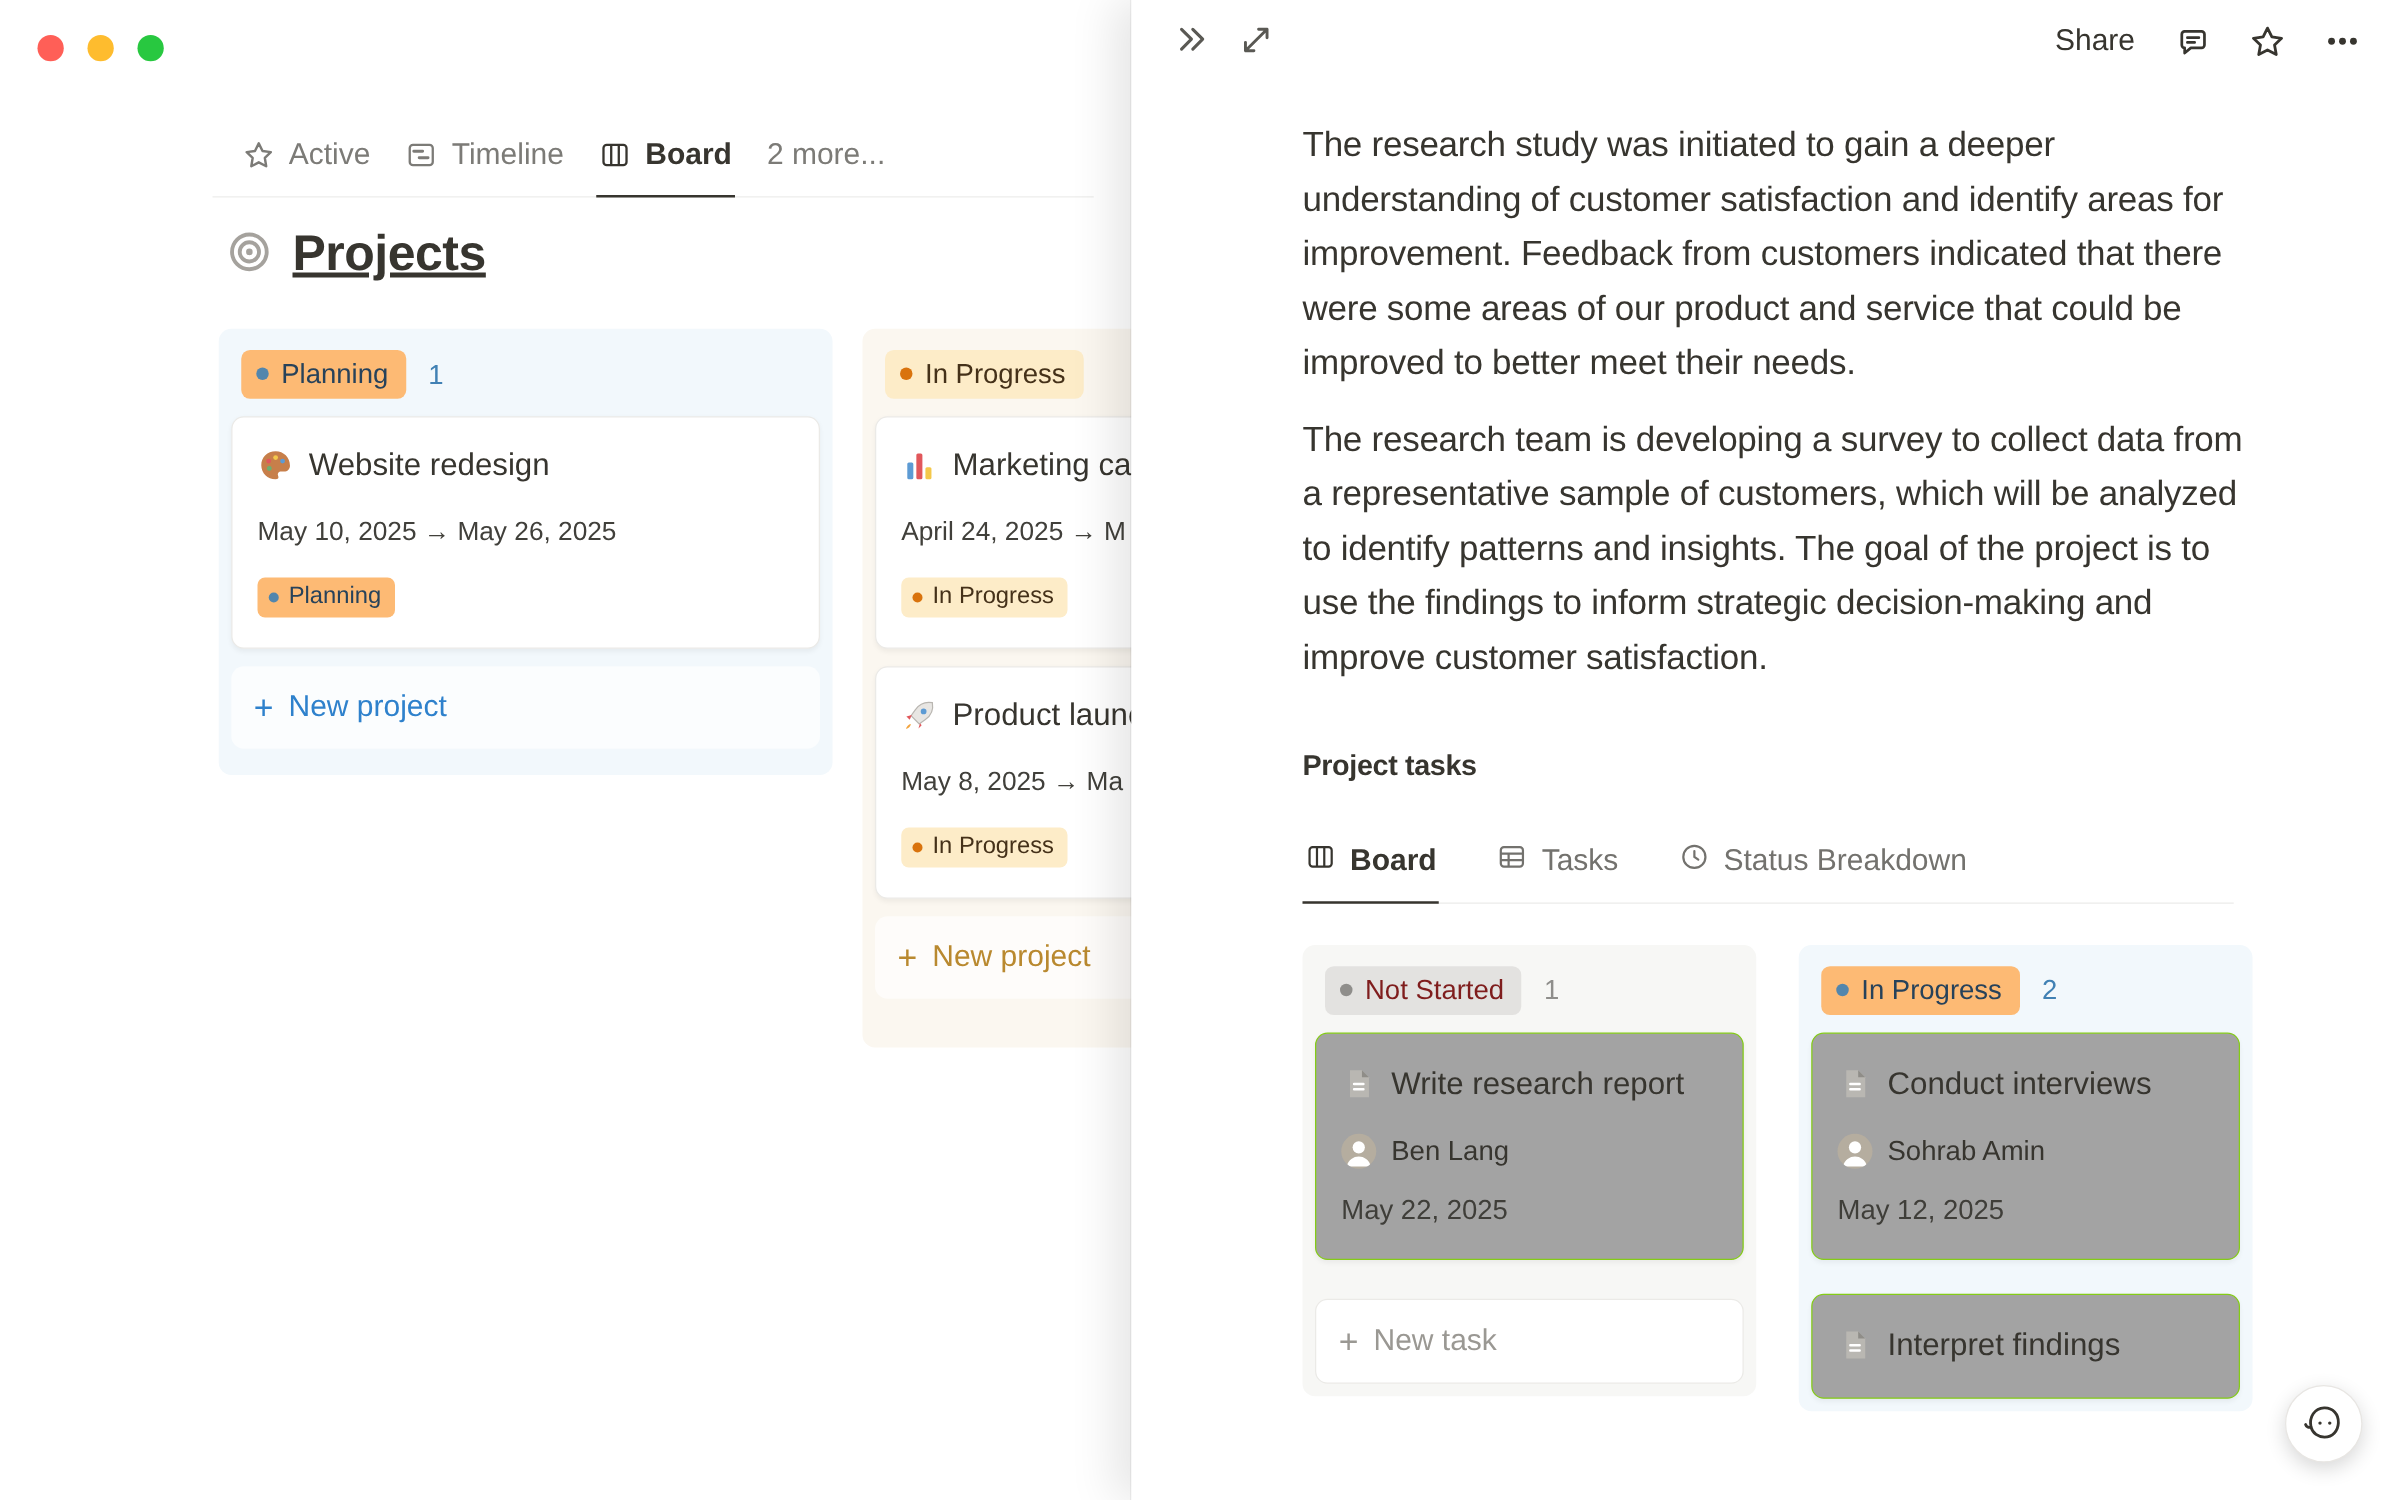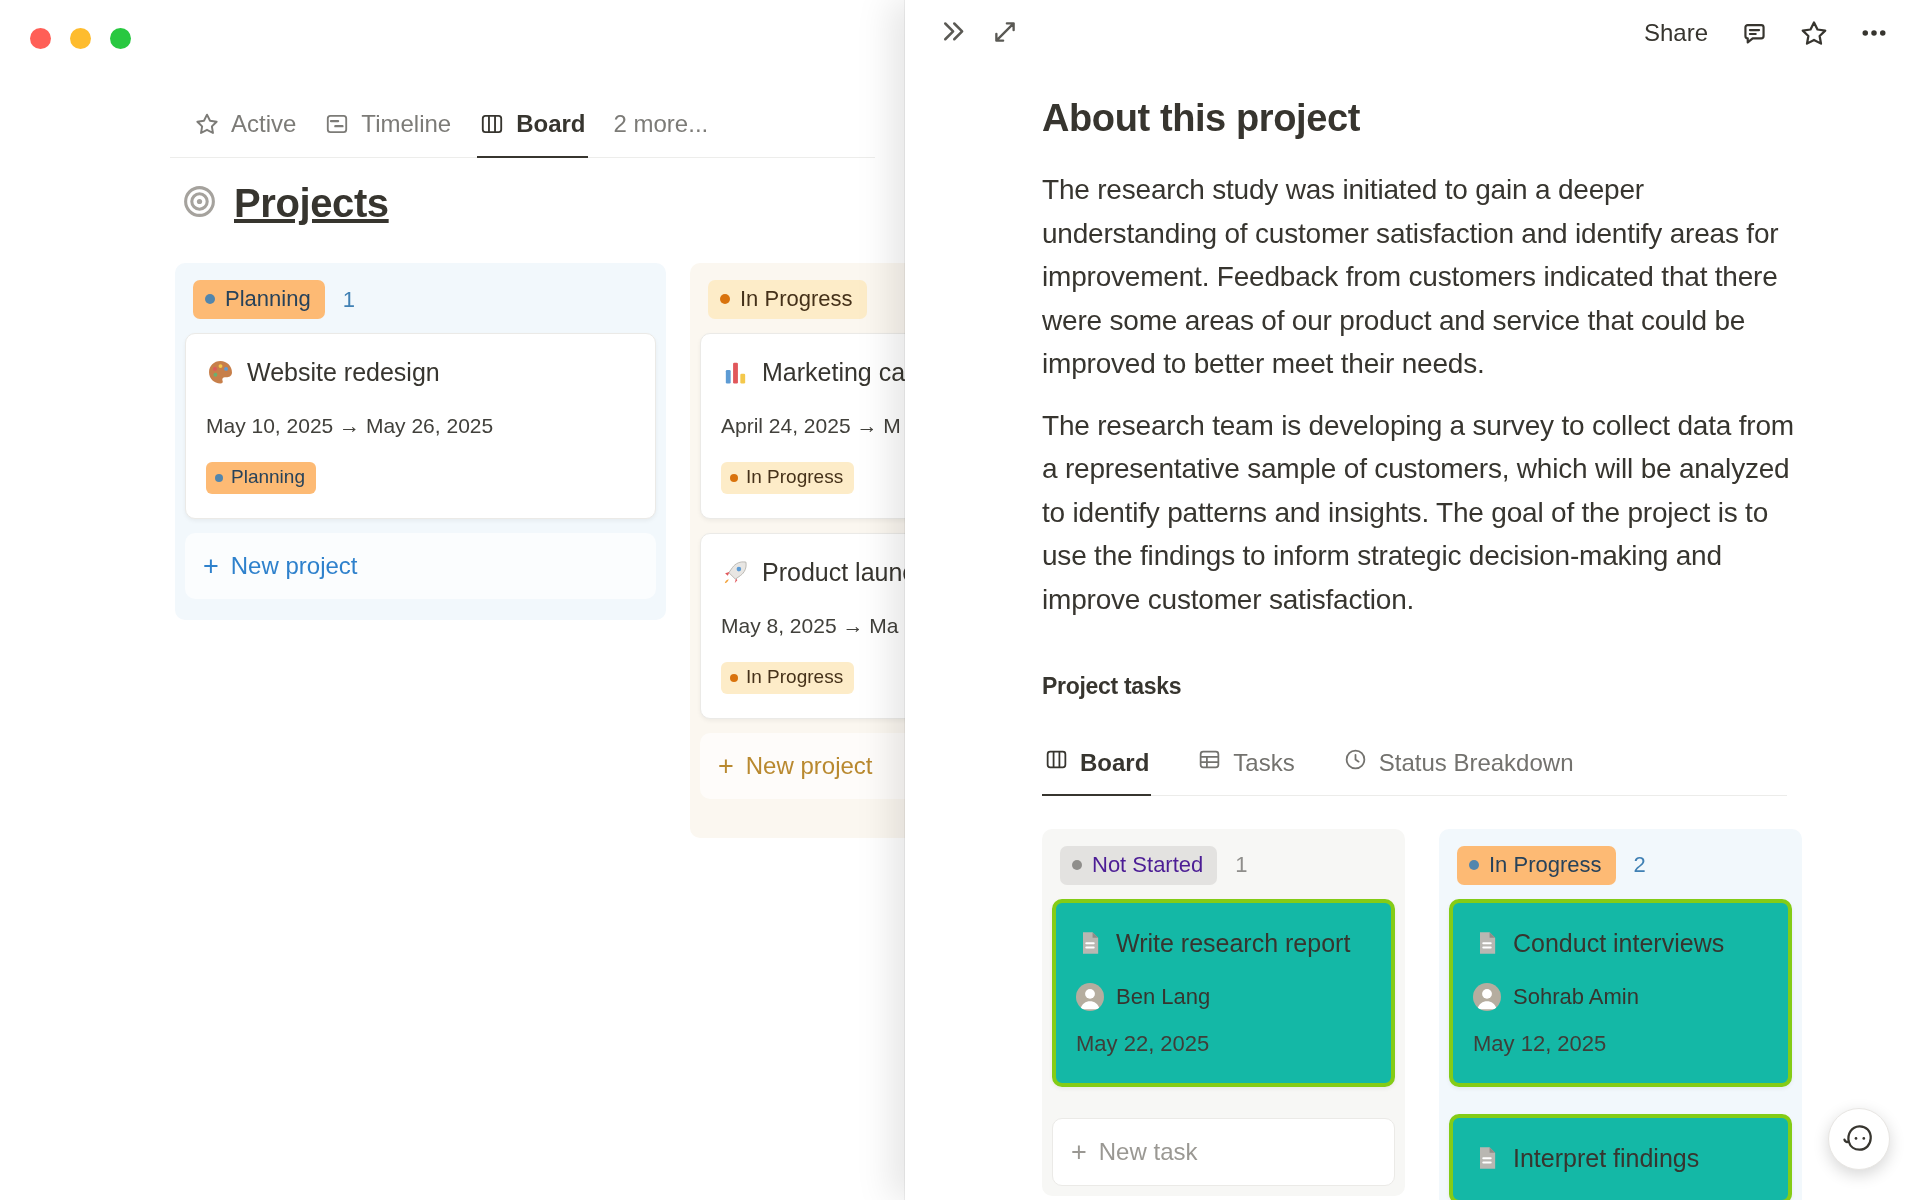--- a/index.html
+++ b/index.html
@@ -35,21 +35,21 @@
   .bcol { border-radius:10px; padding:10px; }
   .colbg-blue { background:#f2f8fc; }
   .colbg-cream { background:#fbf7f0; }
   .colbg-gray { background:#f7f7f5; }
   .col-head { display:flex; align-items:center; gap:18px; padding:7px 8px 14px 8px; }
   .pill { display:inline-flex; align-items:center; gap:10px; border-radius:7px;
           padding:6px 14px 7px 12px; font-size:22px; font-weight:500; line-height:1.2; cursor:pointer; }
   .pill .dot { width:10px; height:10px; border-radius:50%; flex:none; }
   .pill.blue { background:#fdba74; color:#27425a; }   .pill.blue .dot { background:#5286ad; }
   .pill.yellow { background:#fdecc8; color:#453119; } .pill.yellow .dot { background:#d9730d; }
-  .pill.gray { background:#e3e2e0; color:#4c1d95; }   .pill.gray .dot { background:#8f8e8b; }
+  .pill.gray { background:#e3e2e0; color:#7f1d1d; }   .pill.gray .dot { background:#8f8e8b; }
   .pill.sm { font-size:19px; padding:4px 11px 5px 9px; gap:8px; border-radius:6px; cursor:default; }
   .pill.sm .dot { width:8px; height:8px; }
   .count { font-size:22px; font-weight:500; }
   .count.blue { color:#4181b4; } .count.gray { color:#8f8e8b; }
 
   .pcard { background:#fff; border:1px solid #ebeae7; border-radius:10px;
            box-shadow:0 2px 4px rgba(15,15,15,.05); padding:22px 20px 24px; margin-bottom:14px; cursor:pointer; }
   .trow { display:flex; align-items:center; gap:12px; font-size:25px; font-weight:500; color:#37352f;
           line-height:32px; white-space:nowrap; }
   .trow .cicon { flex:none; display:flex; }
@@ -88,21 +88,21 @@
   .peek-body h2 { font-size:23px; font-weight:700; letter-spacing:-0.3px; line-height:42px;
                   margin-top:44px; color:#37352f; }
 
   .ptabs { display:flex; gap:44px; border-bottom:1px solid #ececea; margin-top:40px; width:745px; }
   .ptab { display:flex; align-items:center; gap:11px; font-size:24px; color:#73726e;
           padding:0 2px 16px; cursor:pointer; }
   .ptab.active { color:#37352f; font-weight:600; border-bottom:2.5px solid #37352f; margin-bottom:-1.5px; }
 
   .peek-board { display:flex; gap:34px; margin-top:33px; }
   .peek-board .bcol { width:482px; min-height:345px; }
-  .tcard { background:#14b8a6; border:4px solid #84cc16; border-radius:10px;
+  .tcard { background:#a3a3a3; border:1px solid #84cc16; border-radius:10px;
            box-shadow:0 2px 4px rgba(15,15,15,.05); padding:24px 20px 26px; cursor:pointer; }
   .tcard .person { display:flex; align-items:center; gap:12px; margin-top:24px;
                    font-size:22px; color:#37352f; }
   .tcard .date { margin-top:20px; font-size:22px; color:#3f3e39; }
   .avatar { width:28px; height:28px; border-radius:50%; background:#b5ad9f; overflow:hidden; flex:none; }
   .avatar svg { display:block; }
   .newtask { display:flex; align-items:center; gap:12px; width:100%; text-align:left;
              background:#fff; border:1px solid #ebeae7; border-radius:10px; padding:19px 18px;
              font-size:24px; color:#9a989. ; color:#9a9893; cursor:pointer; font-family:inherit; margin-top:31px; }
   .newtask .plus { font-size:27px; line-height:22px; }
@@ -298,21 +298,20 @@
                 <circle cx="5" cy="12" r="2.2" fill="currentColor"></circle>
                 <circle cx="12" cy="12" r="2.2" fill="currentColor"></circle>
                 <circle cx="19" cy="12" r="2.2" fill="currentColor"></circle>
               </svg>
           </span>
         </button>
       </div>
     </div>
 
     <div class="peek-body">
-      <h1>About this project</h1>
       <p>The research study was initiated to gain a deeper understanding of customer satisfaction and identify areas for improvement. Feedback from customers indicated that there were some areas of our product and service that could be improved to better meet their needs.</p>
       <p>The research team is developing a survey to collect data from a representative sample of customers, which will be analyzed to identify patterns and insights. The goal of the project is to use the findings to inform strategic decision-making and improve customer satisfaction.</p>
 
       <h2>Project tasks</h2>
 
       <div class="ptabs">
         <div class="ptab active">
           <span>
             <svg viewBox="0 0 24 24" width="25" height="25" fill="none" stroke="currentColor" stroke-width="1.7">
                 <rect x="3.5" y="4.5" width="17" height="15" rx="2.4"></rect>

